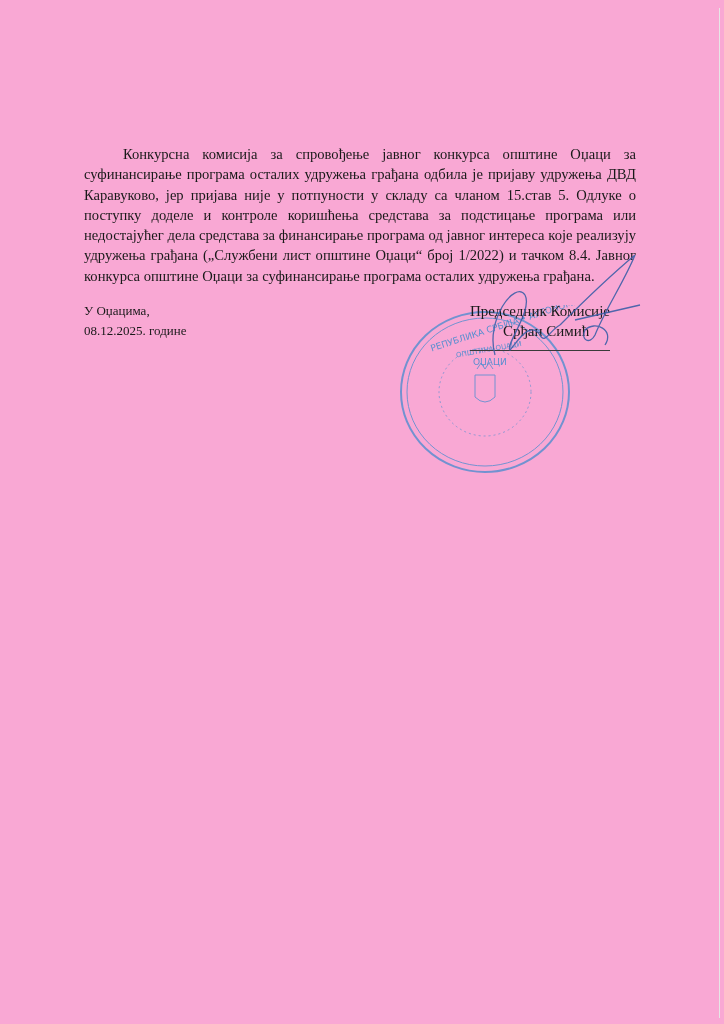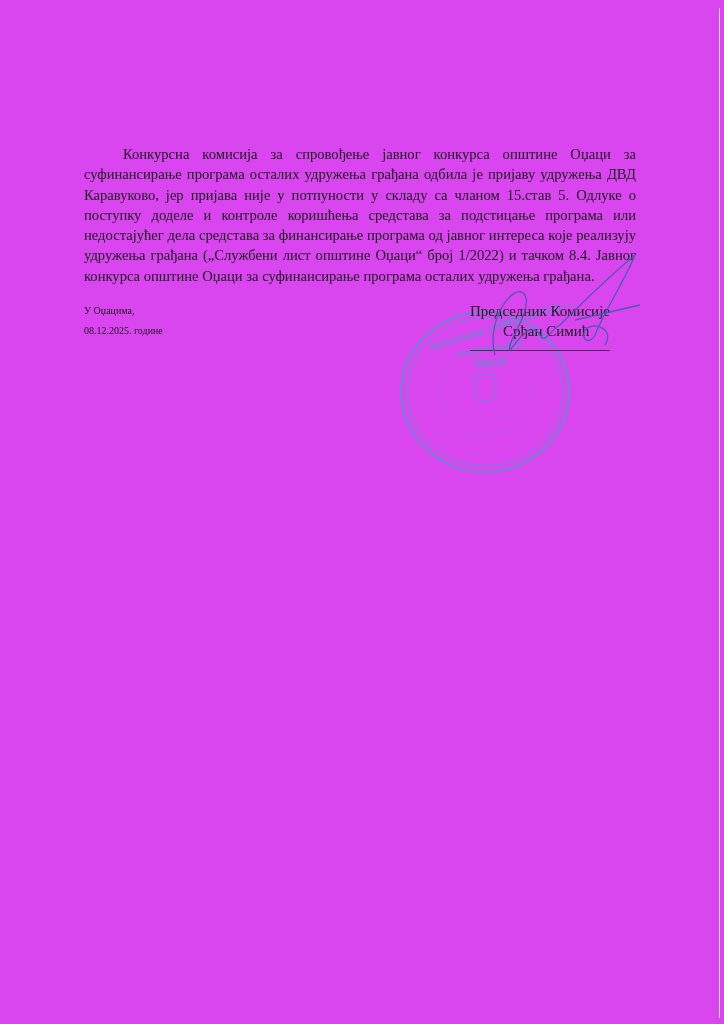--- a/index.html
+++ b/index.html
@@ -4,29 +4,29 @@
   <style>
     html, body { margin: 0; padding: 0; }
     body {
       width: 724px; height: 1024px;
       background: #fefefe;
       position: relative;
       overflow: hidden;
       font-family: "Liberation Serif", "DejaVu Serif", serif;
       color: #1a1a1a;
     }
-    .page { position: absolute; inset: 0; background: #d946ef; }
+    .page { position: absolute; inset: 0; background: #f9a8d4; }
     .right-edge { position: absolute; top: 8px; right: 4px; width: 1px; height: 1010px; background: #e6e6e6; }
     .body-text {
       position: absolute; left: 84px; top: 144px; width: 552px;
       font-size: 14.6px; line-height: 20.3px; text-align: justify;
       text-align-last: left;
     }
     .body-text p { margin: 0; text-indent: 39px; }
-    .place-date { position: absolute; left: 84px; top: 301px; font-size: 10px; line-height: 20px; }
+    .place-date { position: absolute; left: 84px; top: 301px; font-size: 13px; line-height: 20px; }
     .signatory { position: absolute; left: 470px; top: 301px; width: 160px; font-size: 15px; line-height: 20px; }
     .signatory .title { display:block; }
     .signatory .name { display:block; padding-left: 33px; }
     .sig-line { position: absolute; left: 470px; top: 350px; width: 140px; height: 1px; background: #3a3a3a; }
     .stamp { position: absolute; left: 395px; top: 305px; width: 180px; height: 170px; }
     .signature { position: absolute; left: 455px; top: 250px; width: 190px; height: 115px; }
   </style>
 </head>
 <body>
 

